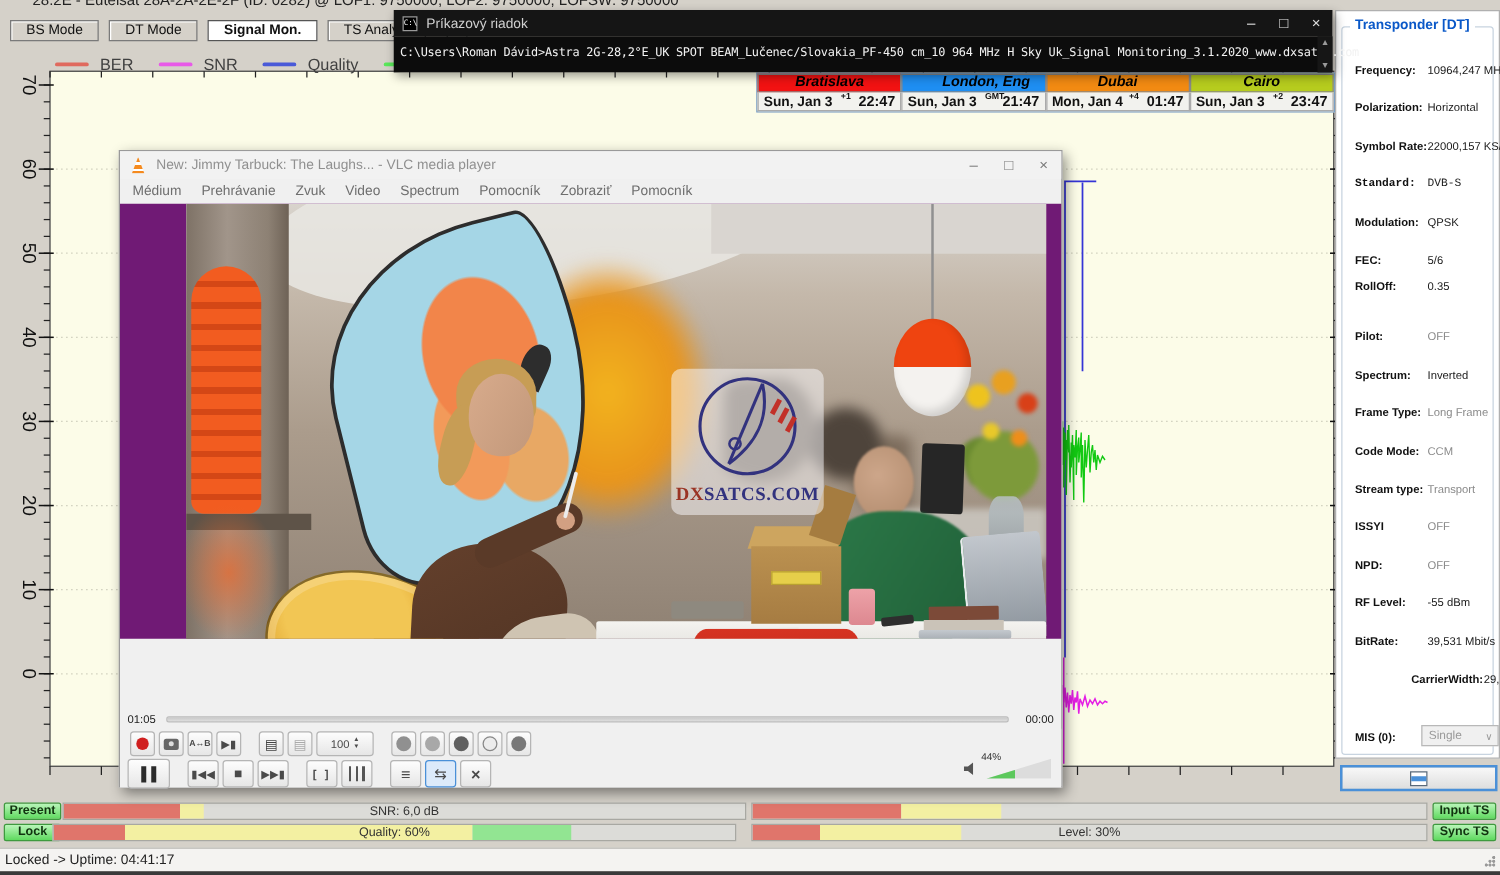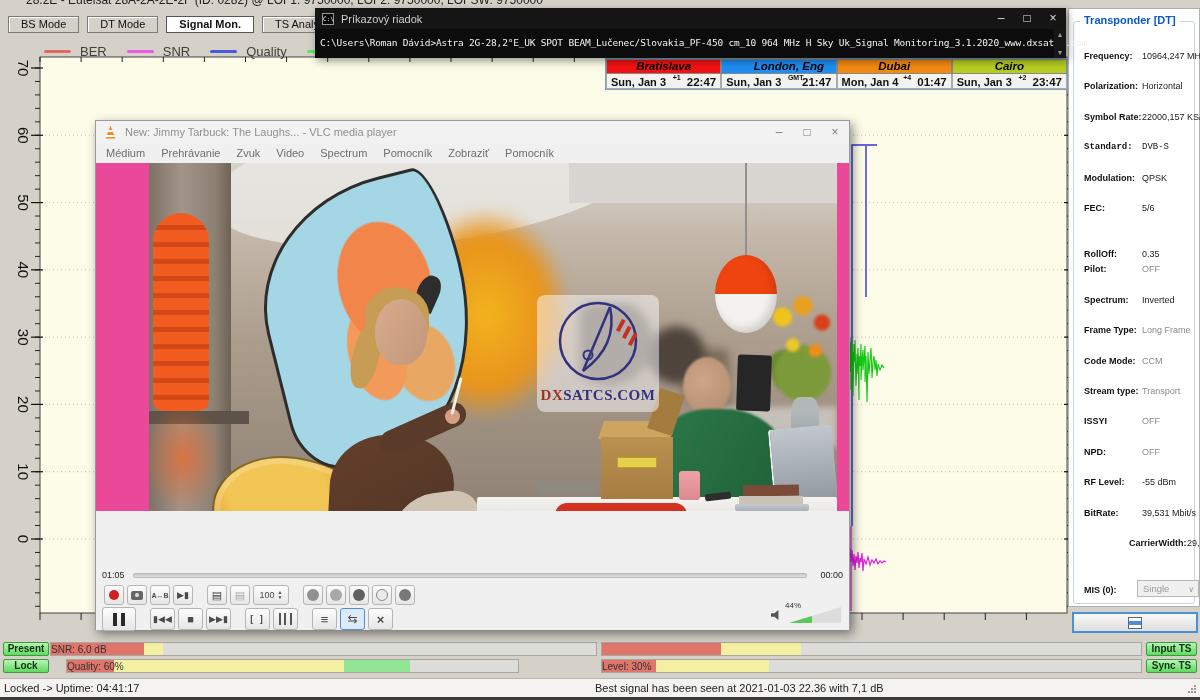--- a/index.html
+++ b/index.html
@@ -70,21 +70,21 @@
          border:1px solid #9a9a9a; z-index:6; box-shadow:3px 4px 10px rgba(0,0,0,.45); }
   #vlc-titlebar { position:absolute; left:0; top:0; right:0; height:22px; background:#f2f2f2; display:flex; align-items:center; }
   .cone { width:13px; height:13px; margin-left:8px;
           background:linear-gradient(180deg,#f58a1e 0 30%, #fff 30% 45%, #f58a1e 45% 70%, #fff 70% 82%, #f58a1e 82% 100%);
           clip-path:polygon(50% 0, 88% 100%, 12% 100%); }
   #vlc-title { margin-left:8px; font-size:11px; color:#909090; white-space:nowrap; }
   .v-winbtns { margin-left:auto; display:flex; }
   .v-winbtn { width:28px; text-align:center; font-size:12px; color:#7a7a7a; line-height:22px; }
   #vlc-menu { position:absolute; left:2px; top:22px; right:0; height:20px; display:flex; align-items:center; }
   .v-menu-item { padding:0 8px; font-size:11px; color:#6e6e6e; }
-  #vlc-video { position:absolute; left:0; top:42px; width:753px; height:348px; background:#ec4899; overflow:hidden; }
+  #vlc-video { position:absolute; left:0; top:42px; width:753px; height:348px; background:#701a75; overflow:hidden; }
 
   
   #vlc-seek { position:absolute; left:0; top:446px; right:0; height:16px; }
   #vlc-elapsed { position:absolute; left:6px; top:3px; font-size:9px; color:#222; }
   #vlc-remaining { position:absolute; right:6px; top:3px; font-size:9px; color:#222; }
   #seek-track { position:absolute; left:37px; right:42px; top:6px; height:5px; border-radius:2px;
                 background:linear-gradient(180deg,#c9c9c9,#dedede); border:1px solid #bbb; }
   #vlc-controls { position:absolute; left:0; top:462px; right:0; height:47px; background:#f0f0f0; }
   .vrow { position:absolute; display:flex; align-items:center; gap:3px; }
   #vrow1 { left:8px; top:2px; }
@@ -115,21 +115,21 @@
   #frame { position:absolute; left:53px; top:0; width:688px; height:404px; overflow:hidden;
            background:linear-gradient(180deg,#d8d3cc 0%,#c4b8aa 18%,#ab9c8c 45%,#97897b 75%,#857768 100%); }
   .sc { position:absolute; }
 
   
   .sig-btn { position:absolute; width:46px; height:14px; border:1px solid #3f9a3f; border-radius:2px;
              background:linear-gradient(180deg,#b9f5b9,#5fda5f); font-size:10px; font-weight:bold; color:#10330f;
              text-align:center; line-height:12px; z-index:2; }
   .sigbar { position:absolute; height:14px; background:#dcdcd8; border:1px solid #a8a8a2; z-index:2; overflow:hidden; }
   .sigbar .seg { position:absolute; top:0; bottom:0; }
-  .sigbar .bar-label { position:absolute; left:0; right:0; top:1px; font-size:10px; color:#333; }
+  .sigbar .bar-label { position:absolute; left:0; right:0; top:1px; text-align:center; font-size:10px; color:#333; }
   #statusbar { position:absolute; left:0; top:678px; width:1200px; height:19px; background:#f4f3f1;
                border-top:1px solid #b8b8b2; font-size:11px; color:#222; z-index:2; }
   #uptime-text { position:absolute; left:4px; top:3px; }
   #best-text { position:absolute; left:595px; top:3px; }
   #grip { position:absolute; right:2px; bottom:2px; width:12px; height:12px;
           background:radial-gradient(circle at 9px 3px,#999 1px,transparent 1.5px),
                      radial-gradient(circle at 6px 6px,#999 1px,transparent 1.5px),
                      radial-gradient(circle at 9px 6px,#999 1px,transparent 1.5px),
                      radial-gradient(circle at 3px 9px,#999 1px,transparent 1.5px),
                      radial-gradient(circle at 6px 9px,#999 1px,transparent 1.5px),
@@ -384,21 +384,21 @@
           <div class="tp-value">DVB-S</div>
         </div>
         <div class="tp-row" style="top: 150.8px;">
           <div class="tp-label">Modulation:</div>
           <div class="tp-value">QPSK</div>
         </div>
         <div class="tp-row" style="top: 181.25px;">
           <div class="tp-label">FEC:</div>
           <div class="tp-value">5/6</div>
         </div>
-        <div class="tp-row" style="top: 227px;">
+        <div class="tp-row" style="top: 202px;">
           <div class="tp-label">RollOff:</div>
           <div class="tp-value">0.35</div>
         </div>
         <div class="tp-row muted" style="top: 242.15px;">
           <div class="tp-label">Pilot:</div>
           <div class="tp-value">OFF</div>
         </div>
         <div class="tp-row" style="top: 272.6px;">
           <div class="tp-label">Spectrum:</div>
           <div class="tp-value">Inverted</div>
@@ -582,21 +582,21 @@
       <div class="vbtn">
           <span>▶▮</span>
         </div>
       <div class="gap"></div>
       <div class="vbtn">
           <span style="color:#444;font-size:11px">▤</span>
         </div>
       <div class="vbtn">
           <span style="color:#aaa;font-size:11px">▤</span>
         </div>
-      <div class="vbtn" style="width:36px">
+      <div class="vbtn" style="width:46px">
         <span>100</span>
         <span style="font-size:5px;line-height:5px;margin-left:3px">▲<br>▼</span>
       </div>
       <div class="gap"></div>
       <div class="vbtn">
           <div class="circ" style="background:#909090"></div>
         </div>
       <div class="vbtn">
           <div class="circ" style="background:#a8a8a8"></div>
         </div>
@@ -661,31 +661,30 @@
     <div class="seg" style="background: rgb(243, 240, 162); left: 17%; width: 3.6%;"></div>
     <div class="bar-label">SNR: 6,0 dB</div>
   </div>
 <div class="sigbar" id="bar-ber" style="left:601px;top:642px;width:541px">
     <div class="seg" style="background: rgb(224, 117, 107); left: 0%; width: 22%;"></div>
     <div class="seg" style="background: rgb(243, 240, 162); left: 22%; width: 15%;"></div>
   </div>
 <div class="sig-btn" style="left:1146px;top:642px;width:51px">Input TS</div>
 
 <div class="sig-btn" style="left:3px;top:659px">Lock</div>
-<div class="sigbar" id="bar-quality" style="left:66px;top:659px;width:453px">
+<div class="sigbar" id="bar-quality" style="left:42px;top:659px;width:547px">
     <div class="seg" style="background: rgb(224, 117, 107); left: 0%; width: 10.5%;"></div>
     <div class="seg" style="background: rgb(243, 240, 162); left: 10.5%; width: 51%;"></div>
     <div class="seg" style="background: rgb(146, 229, 146); left: 61.5%; width: 14.5%;"></div>
     <div class="bar-label">Quality: 60%</div>
   </div>
 <div class="sigbar" id="bar-level" style="left:601px;top:659px;width:541px">
     <div class="seg" style="background: rgb(224, 117, 107); left: 0%; width: 10%;"></div>
     <div class="seg" style="background: rgb(243, 240, 162); left: 10%; width: 21%;"></div>
     <div class="bar-label">Level: 30%</div>
   </div>
 <div class="sig-btn" style="left:1146px;top:659px;width:51px">Sync TS</div>
 
 <div id="statusbar">
   <span id="uptime-text">Locked -&gt; Uptime: 04:41:17</span>
-  <span id="best-text">Best signal has been seen at 2021-01-03 22.36 with 7,1 dB</span>
   <div id="grip"></div>
 </div>
 <div id="bottom-edge"></div>
 
 </body></html>

